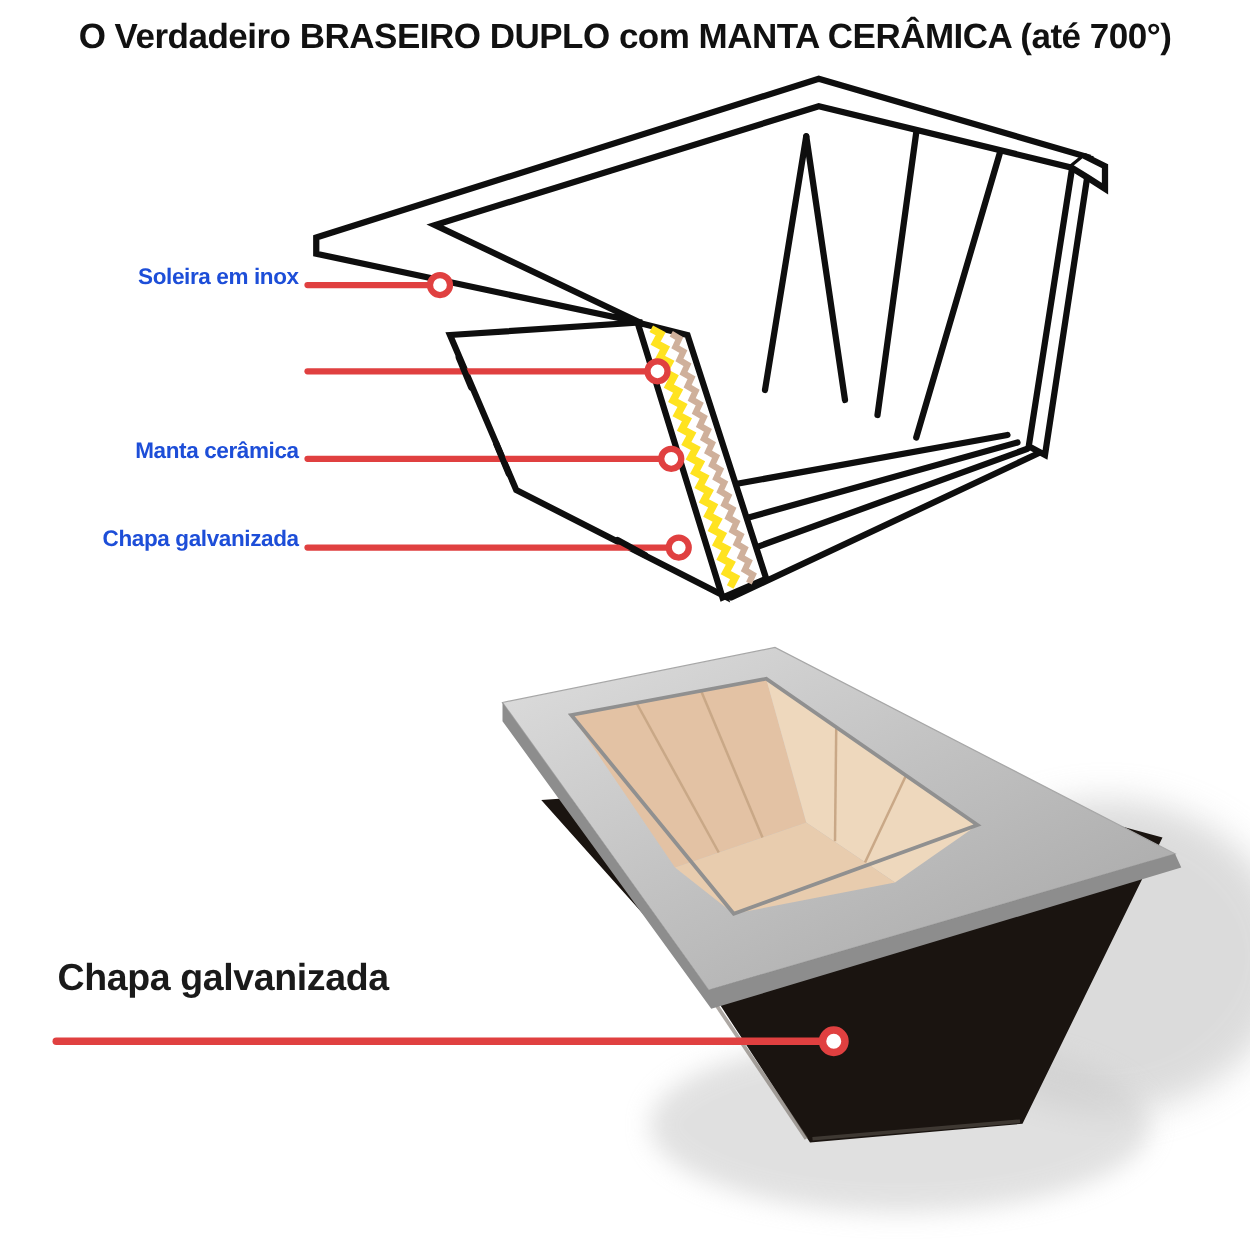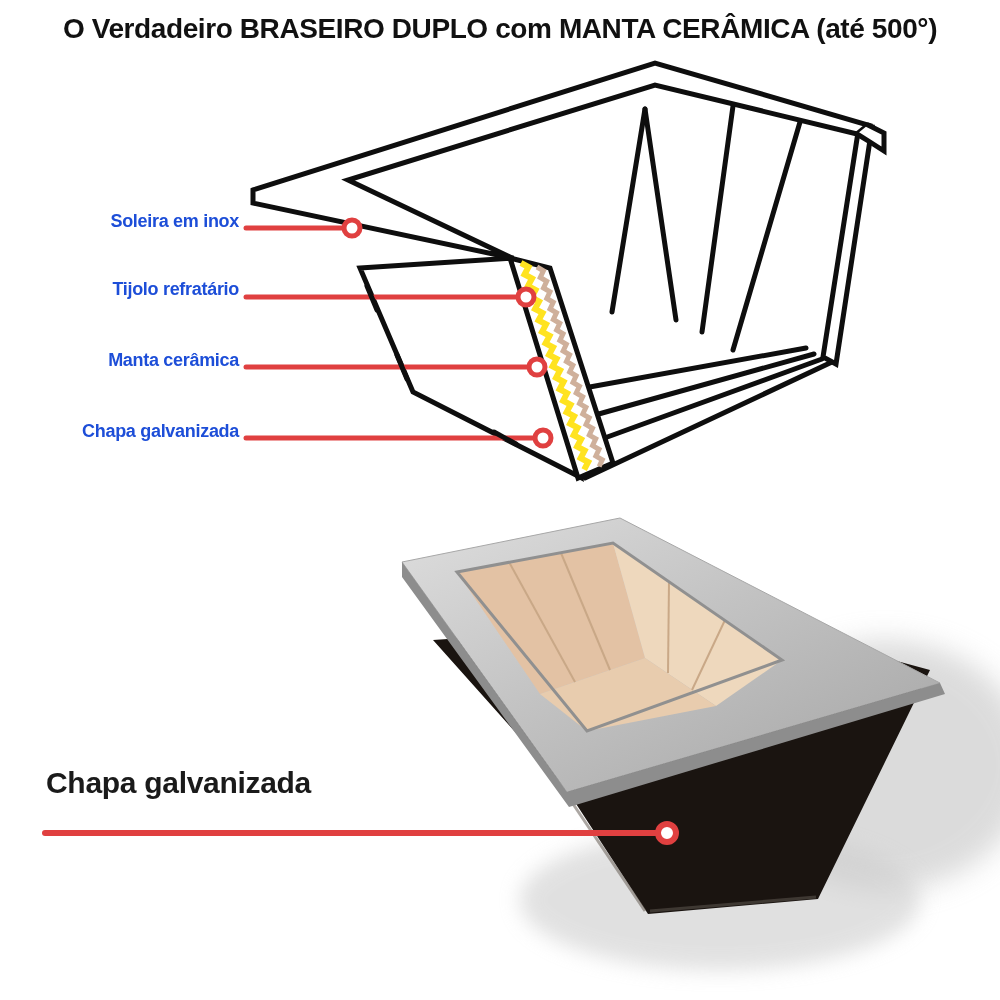--- a/index.html
+++ b/index.html
@@ -15,24 +15,23 @@
   .dlabel.l4{top:421px;}
   .plabel{position:absolute;left:46px;top:764px;font-size:30px;font-weight:700;
           letter-spacing:-0.3px;line-height:38px;color:#1a1a1a;white-space:nowrap;}
   svg{position:absolute;top:0;left:0;}
 </style>
 </head>
 <body>
 
 <div class="page">
 
-  <div class="title">O Verdadeiro BRASEIRO DUPLO com MANTA CERÂMICA (até 500°)</div>
+  <div class="title">O Verdadeiro BRASEIRO DUPLO com MANTA CERÂMICA (até 700°)</div>
 
   <div class="dlabel l1">Soleira em inox</div>
-  <div class="dlabel l2">Tijolo refratário</div>
   <div class="dlabel l3">Manta cerâmica</div>
   <div class="dlabel l4">Chapa galvanizada</div>
 
   <div class="plabel">
     <div>Chapa galvanizada</div>
   </div>
 
   <svg width="1000" height="1000" viewBox="0 0 1000 1000">
     <defs>
       <linearGradient id="steel" x1="0" y1="0" x2="1" y2="1">

